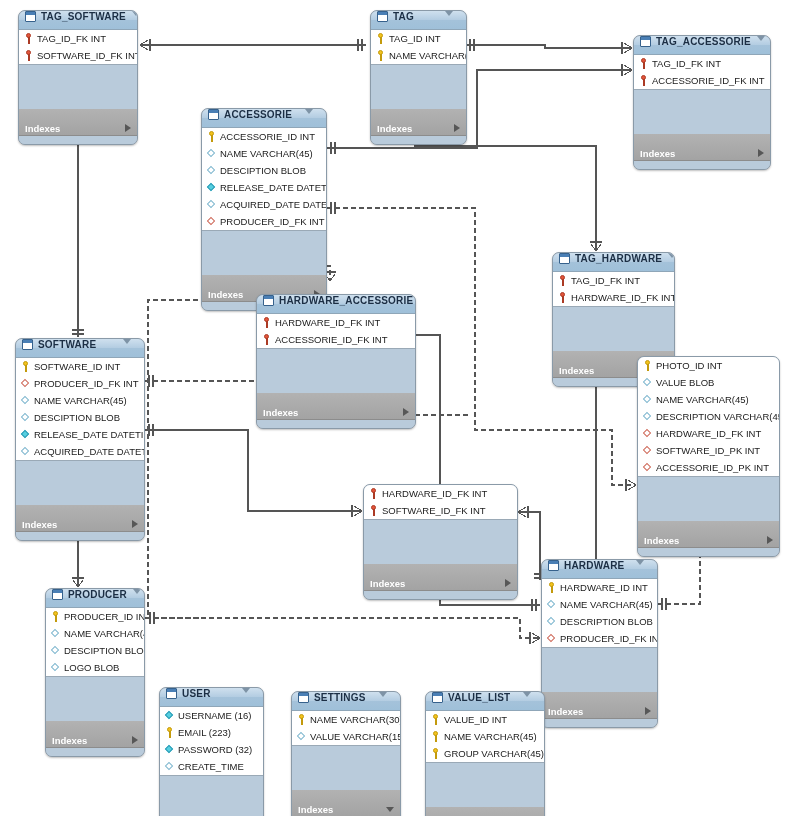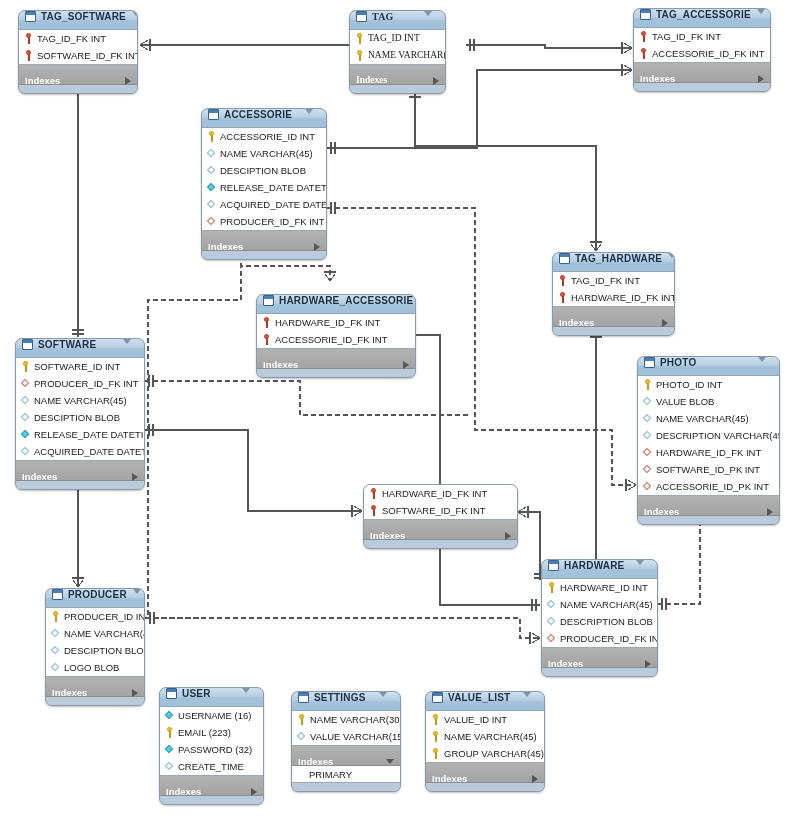--- a/index.html
+++ b/index.html
@@ -142,27 +142,28 @@
     box-sizing: border-box;
     border: 1px solid var(--db, #7fb8cc);
     background: var(--df, transparent);
   }
   .gly.dia.hollow  { --db: #7fb7cf; --df: #ffffff; }
   .gly.dia.filled  { --db: #2e9bb5; --df: #55cfe0; }
   .gly.dia.fk      { --db: #cf6a5a; --df: #ffffff; }
 
   
   .tbl-indexes {
-    height: 20px;
+    height: 27px;
     display: flex;
     align-items: center;
     padding: 12px 6px 0 6px;
     box-sizing: border-box;
     background: linear-gradient(to bottom, #b2b2b2 0%, #a3a3a3 100%);
     border-bottom: 1px solid #8c8c8c;
+    margin-top: 44px;
   }
   .tbl-indexes .ix-label {
     font-size: 9.5px;
     font-weight: bold;
     color: #ffffff;
     flex: 1 1 auto;
     line-height: 11px;
   }
   .ix-arrow {
     width: 0; height: 0;
@@ -291,21 +292,21 @@
           <span class="gly key red"></span>
           <span class="col-label">SOFTWARE_ID_FK INT</span>
         </div>
       </div>
       <div class="tbl-indexes">
         <span class="ix-label">Indexes</span>
         <span class="ix-arrow"></span>
       </div>
       <div class="tbl-foot"></div>
     </div>
-    <div class="tbl" style="left: 349px; top: 10px; width: 97px; font-family: Liberation Serif, serif;">
+    <div class="tbl" style="left: 370px; top: 10px; width: 97px;">
       <div class="tbl-header">
         <span class="tbl-icon"></span>
         <span class="tbl-title">TAG</span>
         <span class="caret"></span>
       </div>
       <div class="tbl-cols">
         <div class="col">
           <span class="gly key yellow"></span>
           <span class="col-label">TAG_ID INT</span>
         </div>
@@ -313,21 +314,21 @@
           <span class="gly key yellow"></span>
           <span class="col-label">NAME VARCHAR(45)</span>
         </div>
       </div>
       <div class="tbl-indexes">
         <span class="ix-label">Indexes</span>
         <span class="ix-arrow"></span>
       </div>
       <div class="tbl-foot"></div>
     </div>
-    <div class="tbl" style="left: 633px; top: 8px; width: 138px;">
+    <div class="tbl" style="left: 633px; top: 35px; width: 138px;">
       <div class="tbl-header">
         <span class="tbl-icon"></span>
         <span class="tbl-title">TAG_ACCESSORIE</span>
         <span class="caret"></span>
       </div>
       <div class="tbl-cols">
         <div class="col">
           <span class="gly key red"></span>
           <span class="col-label">TAG_ID_FK INT</span>
         </div>
@@ -455,25 +456,20 @@
           <span class="col-label">ACQUIRED_DATE DATETIME</span>
         </div>
       </div>
       <div class="tbl-indexes">
         <span class="ix-label">Indexes</span>
         <span class="ix-arrow"></span>
       </div>
       <div class="tbl-foot"></div>
     </div>
     <div class="tbl" style="left: 637px; top: 356px; width: 143px;">
-      <div class="tbl-header">
-        <span class="tbl-icon"></span>
-        <span class="tbl-title">PHOTO</span>
-        <span class="caret"></span>
-      </div>
       <div class="tbl-cols">
         <div class="col">
           <span class="gly key yellow"></span>
           <span class="col-label">PHOTO_ID INT</span>
         </div>
         <div class="col">
           <span class="gly dia hollow"></span>
           <span class="col-label">VALUE BLOB</span>
         </div>
         <div class="col">

